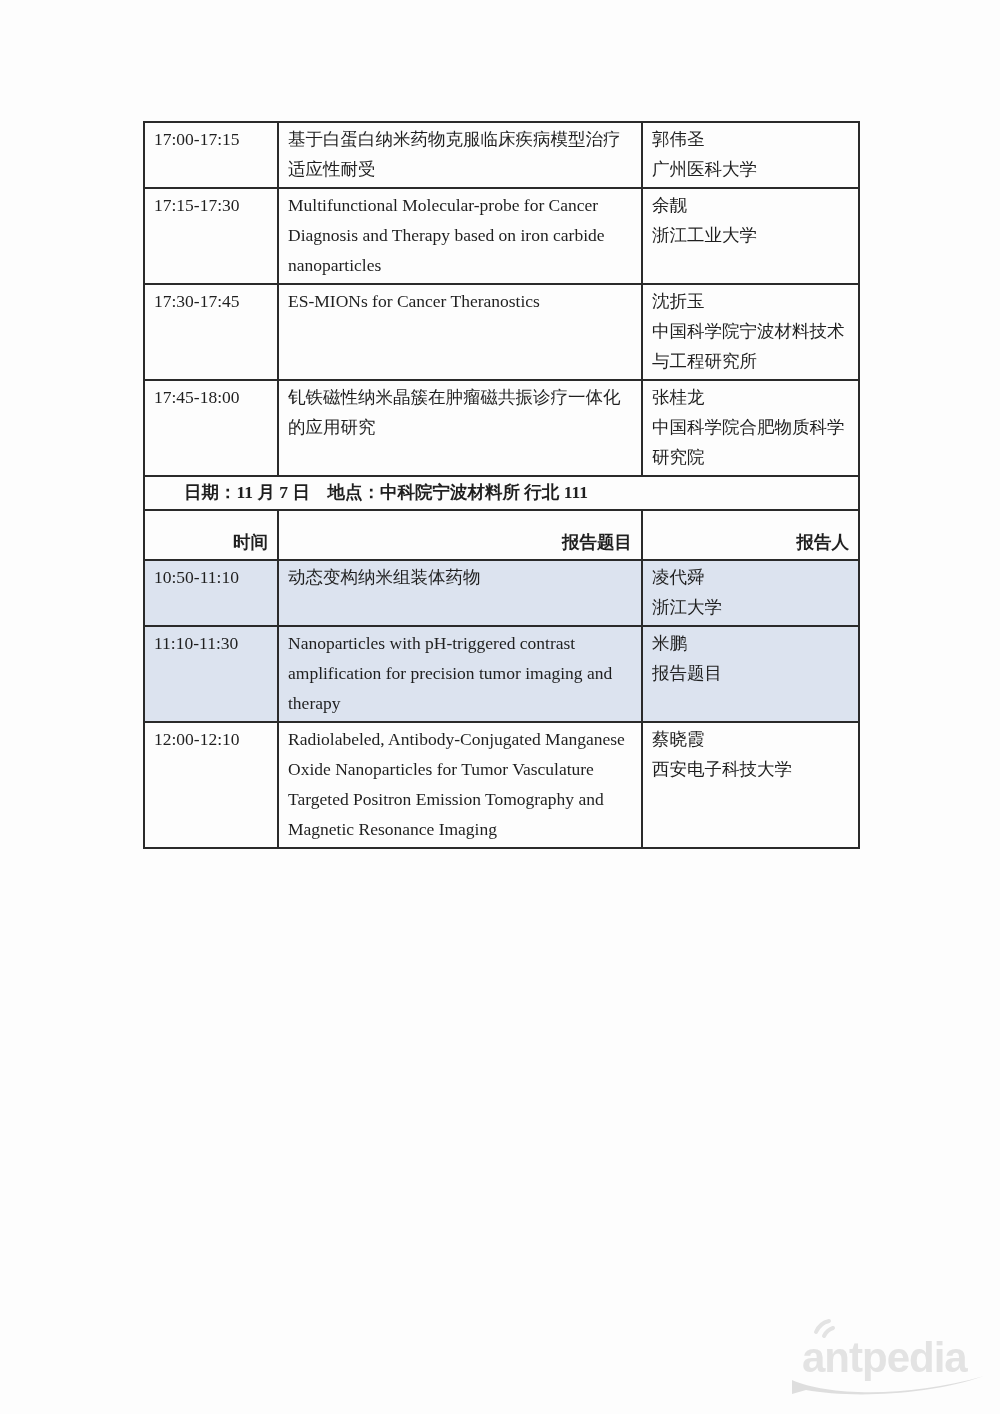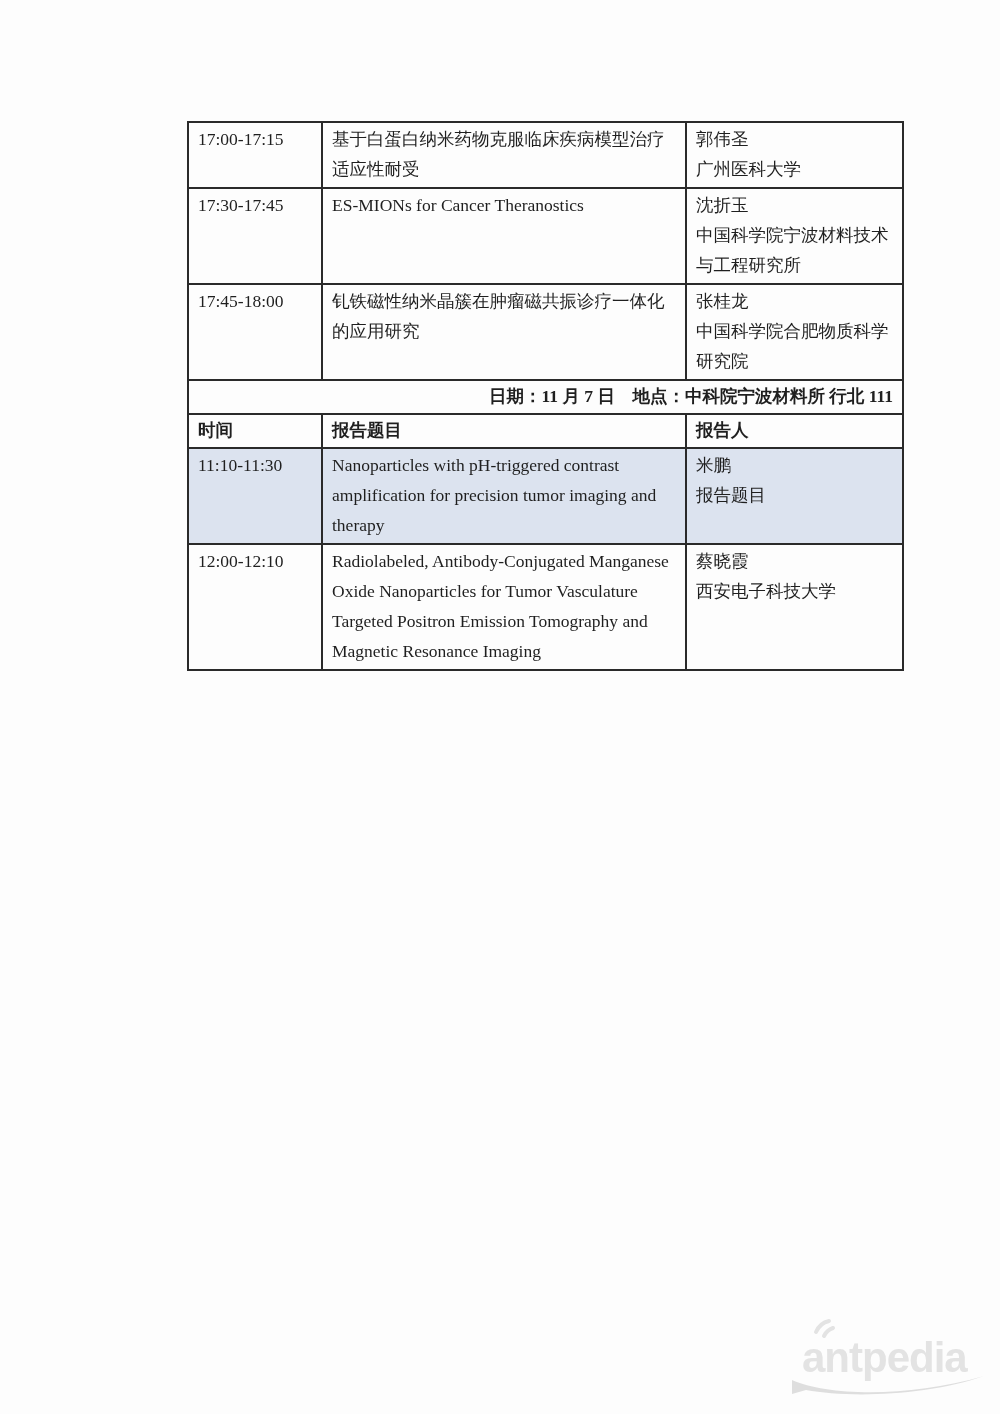--- a/index.html
+++ b/index.html
@@ -20,46 +20,45 @@
     inset: 0;
     background: #fdfdfd;
   }
   table.schedule {
     position: absolute;
     left: 143px;
     top: 121px;
     width: 715px;
     border-collapse: collapse;
     table-layout: fixed;
-    margin-left: 44px;
   }
   col.c-time    { width: 134px; }
   col.c-title   { width: 364px; }
   col.c-speaker { width: 217px; }
   td, th {
     border: 2px solid #2a2a2a;
     vertical-align: top;
     text-align: left;
     padding: 1px 9px 3px 9px;
     font-size: 17.5px;
     line-height: 30px;
     font-weight: normal;
     word-wrap: break-word;
   }
   tr.section-row td {
-    text-align: right;
+    text-align: left;
     font-weight: bold;
     padding-top: 0;
     padding-bottom: 2px;
     padding-left: 39px;
   }
   tr.colhead-row th {
-    text-align: left;
+    text-align: right;
     font-weight: bold;
-    padding-top: 0;
+    padding-top: 16px;
     padding-bottom: 2px;
   }
   tr.hl td {
     background: var(--hl, #dce3ef);
   }
   .speaker-name, .speaker-affil { display: block; }
   .watermark {
     position: absolute;
     left: 788px;
     top: 1316px;
@@ -83,20 +82,28 @@
 
       <tr>
         <td>17:00-17:15</td>
         <td>基于白蛋白纳米药物克服临床疾病模型治疗适应性耐受</td>
         <td>
           <span class="speaker-name">郭伟圣</span>
           <span class="speaker-affil">广州医科大学</span>
         </td>
       </tr>
 
+      <tr>
+        <td>17:15-17:30</td>
+        <td>Multifunctional Molecular-probe for Cancer Diagnosis and Therapy based on iron carbide nanoparticles</td>
+        <td>
+          <span class="speaker-name">余靓</span>
+          <span class="speaker-affil">浙江工业大学</span>
+        </td>
+      </tr>
 
       <tr>
         <td>17:30-17:45</td>
         <td>ES-MIONs for Cancer Theranostics</td>
         <td>
           <span class="speaker-name">沈折玉</span>
           <span class="speaker-affil">中国科学院宁波材料技术与工程研究所</span>
         </td>
       </tr>
 
@@ -113,20 +120,28 @@
         <td colspan="3">日期：11 月 7 日　地点：中科院宁波材料所 行北 111</td>
       </tr>
 
       <tr class="colhead-row">
         <th>时间</th>
         <th>报告题目</th>
         <th>报告人</th>
       </tr>
 
 
+      <tr class="hl">
+        <td>10:50-11:10</td>
+        <td>动态变构纳米组装体药物</td>
+        <td>
+          <span class="speaker-name">凌代舜</span>
+          <span class="speaker-affil">浙江大学</span>
+        </td>
+      </tr>
 
       <tr class="hl">
         <td>11:10-11:30</td>
         <td>Nanoparticles with pH-triggered contrast amplification for precision tumor imaging and therapy</td>
         <td>
           <span class="speaker-name">米鹏</span>
           <span class="speaker-affil">报告题目</span>
         </td>
       </tr>
 

